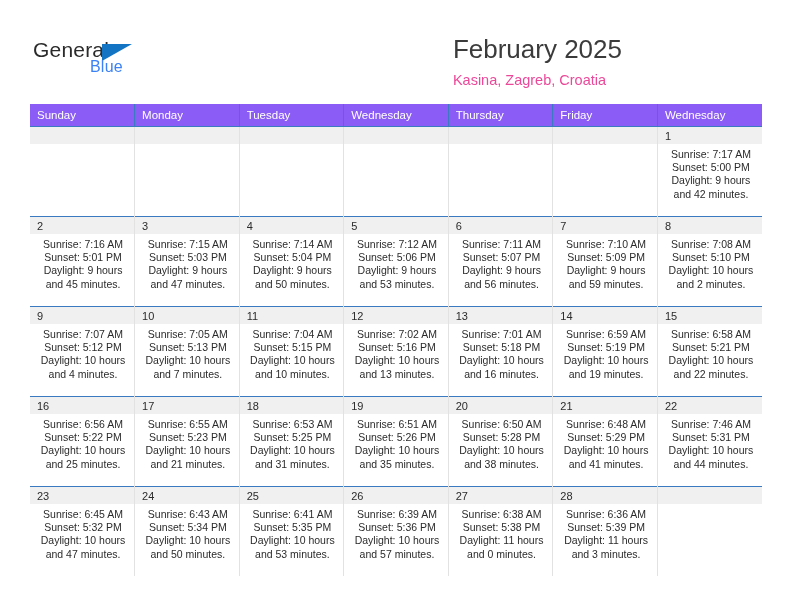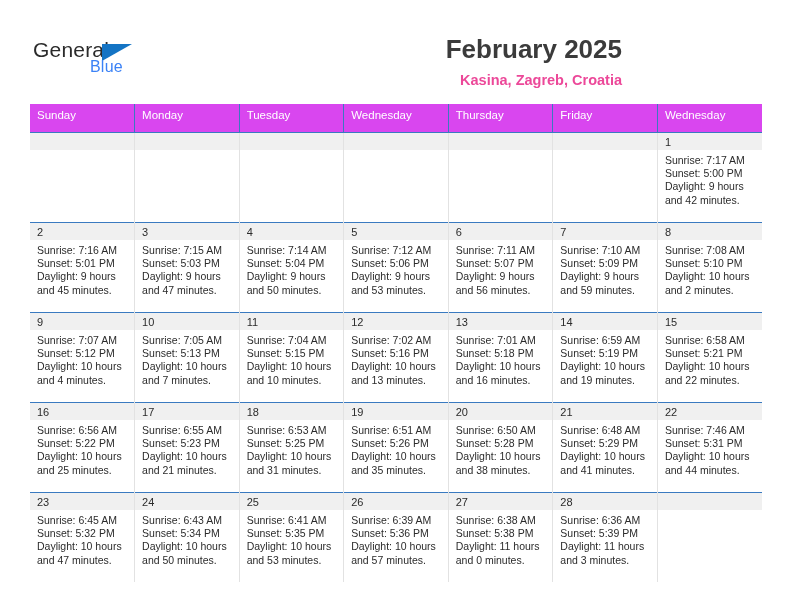--- a/index.html
+++ b/index.html
@@ -61,22 +61,20 @@
     font-size: 16px;
     letter-spacing: .2px;
     color: #3b82f6;
     font-family: "Liberation Sans", sans-serif;
   }
 
   .title-block {
     position: absolute;
     right: 34px;
     top: 34px;
-    text-align: right;
-    font-weight: bold;
   }
   .title-main {
     font-size: 26px;
     color: #3b3b3b;
     line-height: 30px;
     white-space: nowrap;
   }
   .title-sub {
     font-size: 14.5px;
     color: #ec4899;
@@ -93,26 +91,26 @@
     width: 732px;
   }
   table.cal {
     border-collapse: collapse;
     table-layout: fixed;
     width: 732px;
   }
   table.cal col { width: 104.57px; }
 
   thead th {
-    background: #d946ef;
+    background: #8b5cf6;
     color: #ffffff;
     font-size: 11.5px;
     font-weight: normal;
     text-align: left;
-    padding: 5px 0 11px 7px;
+    padding: 5px 0 5px 7px;
     height: 12px;
     border-right: 1px solid #3a7ac0;
   }
   thead th:last-child { border-right: none; }
 
   tbody tr.week {
     height: 89px;
   }
   tbody td.day {
     vertical-align: top;
@@ -134,20 +132,21 @@
     box-sizing: border-box;
     font-size: 11px;
     color: #2b2b2b;
     line-height: 14px;
   }
   .cell-body {
     padding: 4px 5px 0 7px;
     font-size: 10.5px;
     line-height: 13.2px;
     color: #2b2b2b;
+    text-align: center;
   }
   .cell-body div { white-space: nowrap; }
 </style>
 </head>
 <body>
 
 <div class="page">
 
   <div class="header">
 

